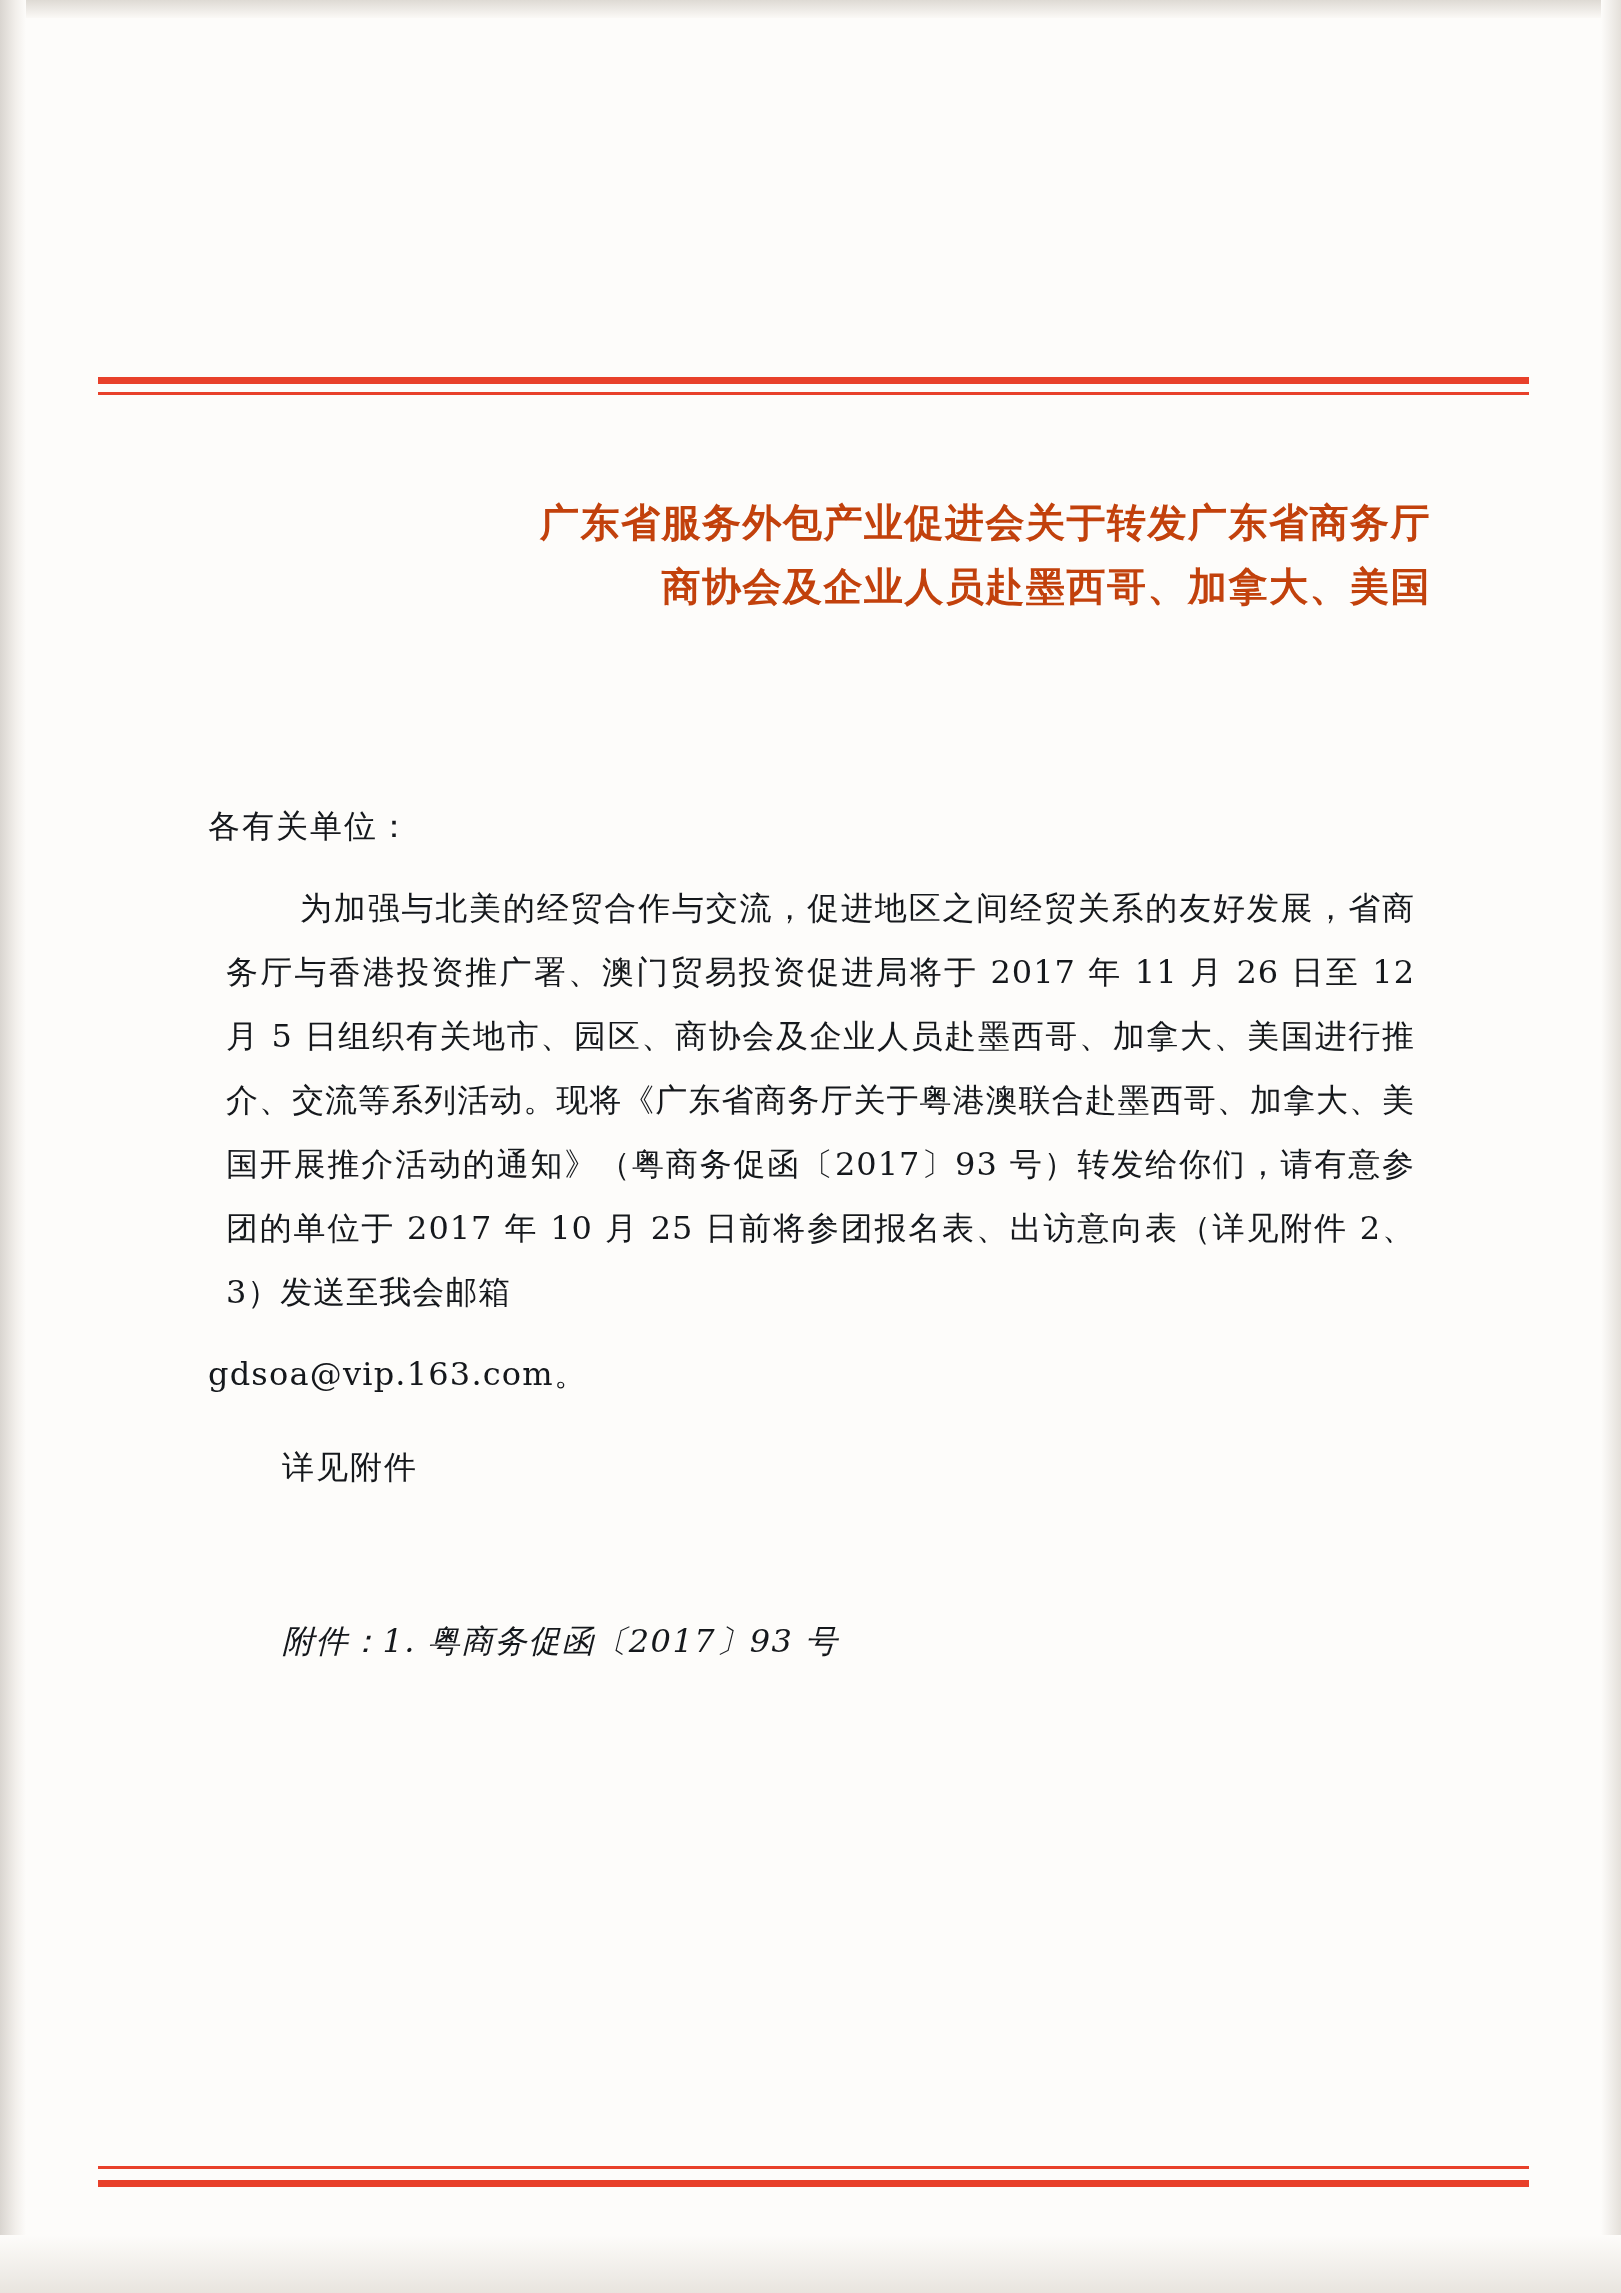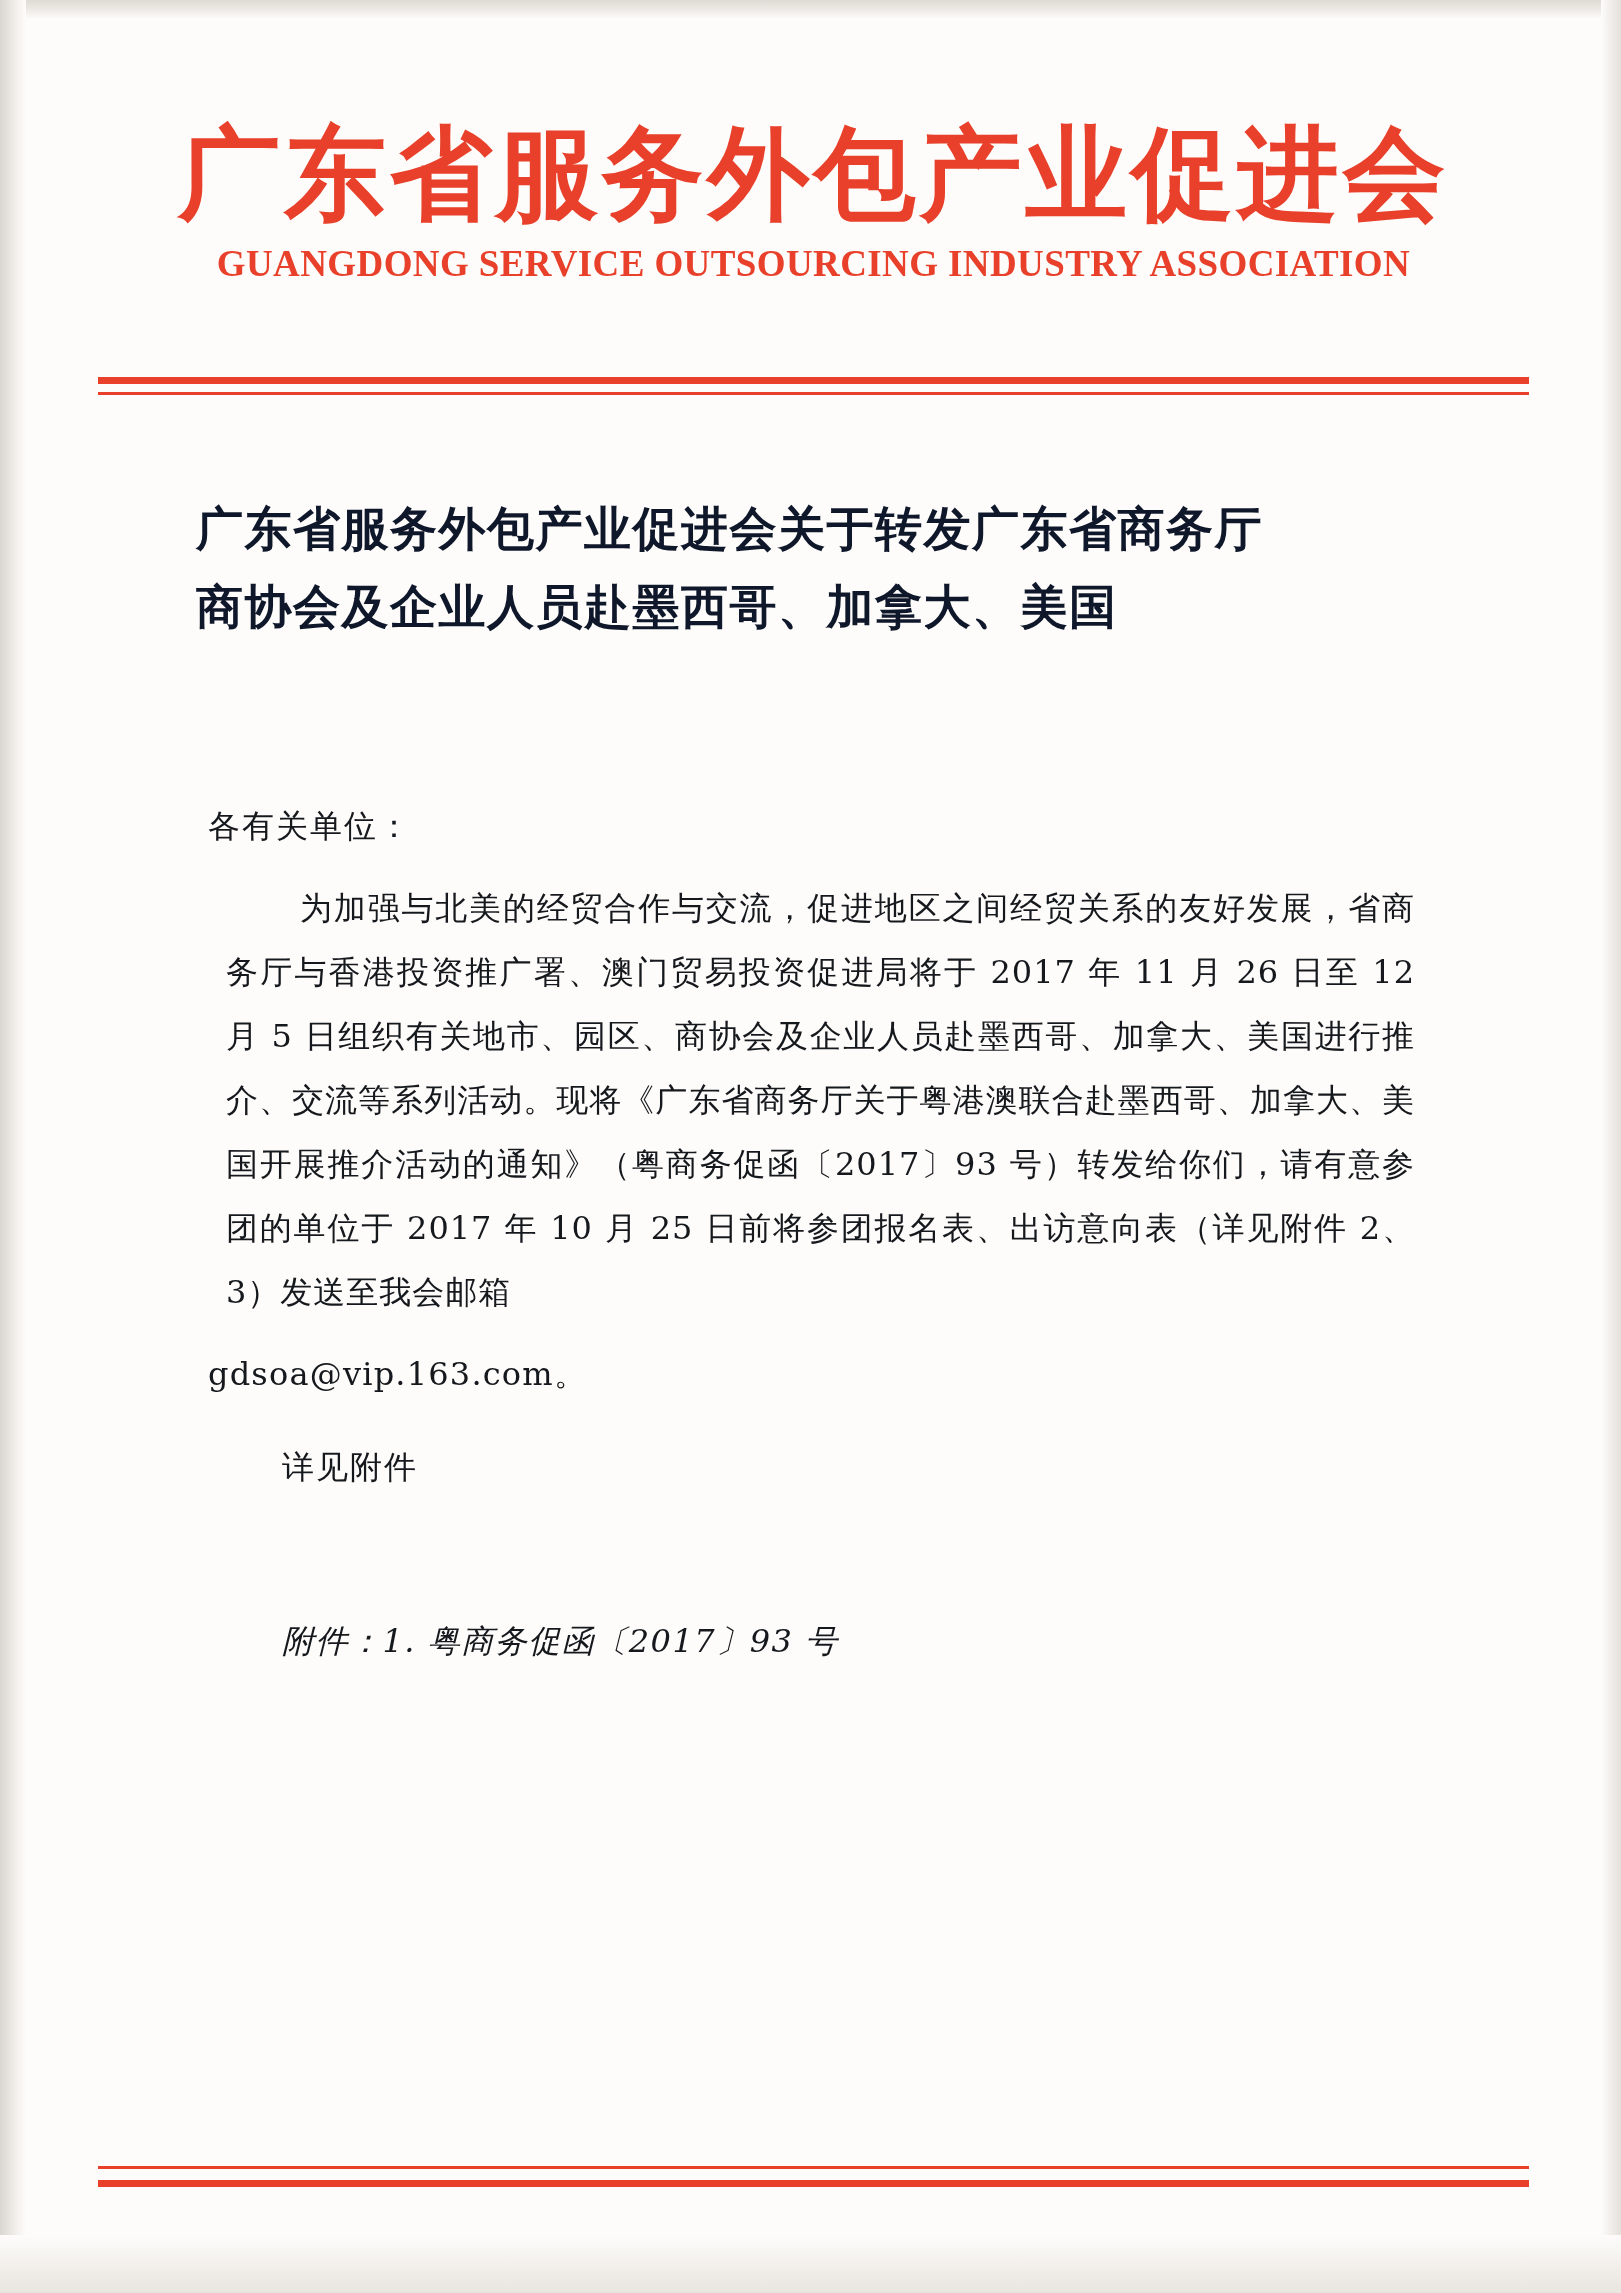--- a/index.html
+++ b/index.html
@@ -75,25 +75,25 @@
   .rule-thin {
     position: absolute;
     background: #e8402a;
   }
 
   .doc-title {
     position: absolute;
     left: 196px;
     top: 490px;
     width: 1235px;
-    text-align: left;
-    color: #0f172a;
+    text-align: right;
+    color: #c2410c;
     font-family: "DejaVu Serif", "Liberation Serif", serif;
     font-weight: 700;
-    font-size: 47px;
+    font-size: 39px;
     line-height: 1.65;
     letter-spacing: 1.5px;
   }
   .doc-title div { white-space: nowrap; }
 
   .body-block {
     position: absolute;
     left: 208px;
     top: 794px;
     width: 1225px;
@@ -135,24 +135,20 @@
 </head>
 <body>
 
 <div class="page">
 
   <div class="scan-edge-top"></div>
   <div class="scan-edge-left"></div>
   <div class="scan-edge-right"></div>
   <div class="scan-edge-bottom"></div>
 
-  <header class="letterhead">
-    <div class="lh-cn">广东省服务外包产业促进会</div>
-    <div class="lh-en">GUANGDONG SERVICE OUTSOURCING INDUSTRY ASSOCIATION</div>
-  </header>
 
   <div class="rule-thick" style="left:98px; top:377px; width:1431px; height:6.9px;"></div>
   <div class="rule-thin" style="left:98px; top:392px; width:1431px; height:2.9px;"></div>
 
   <section class="doc-title">
     <div>广东省服务外包产业促进会关于转发广东省商务厅</div>
     <div>商协会及企业人员赴墨西哥、加拿大、美国</div>
   </section>
 
   <section class="body-block">

